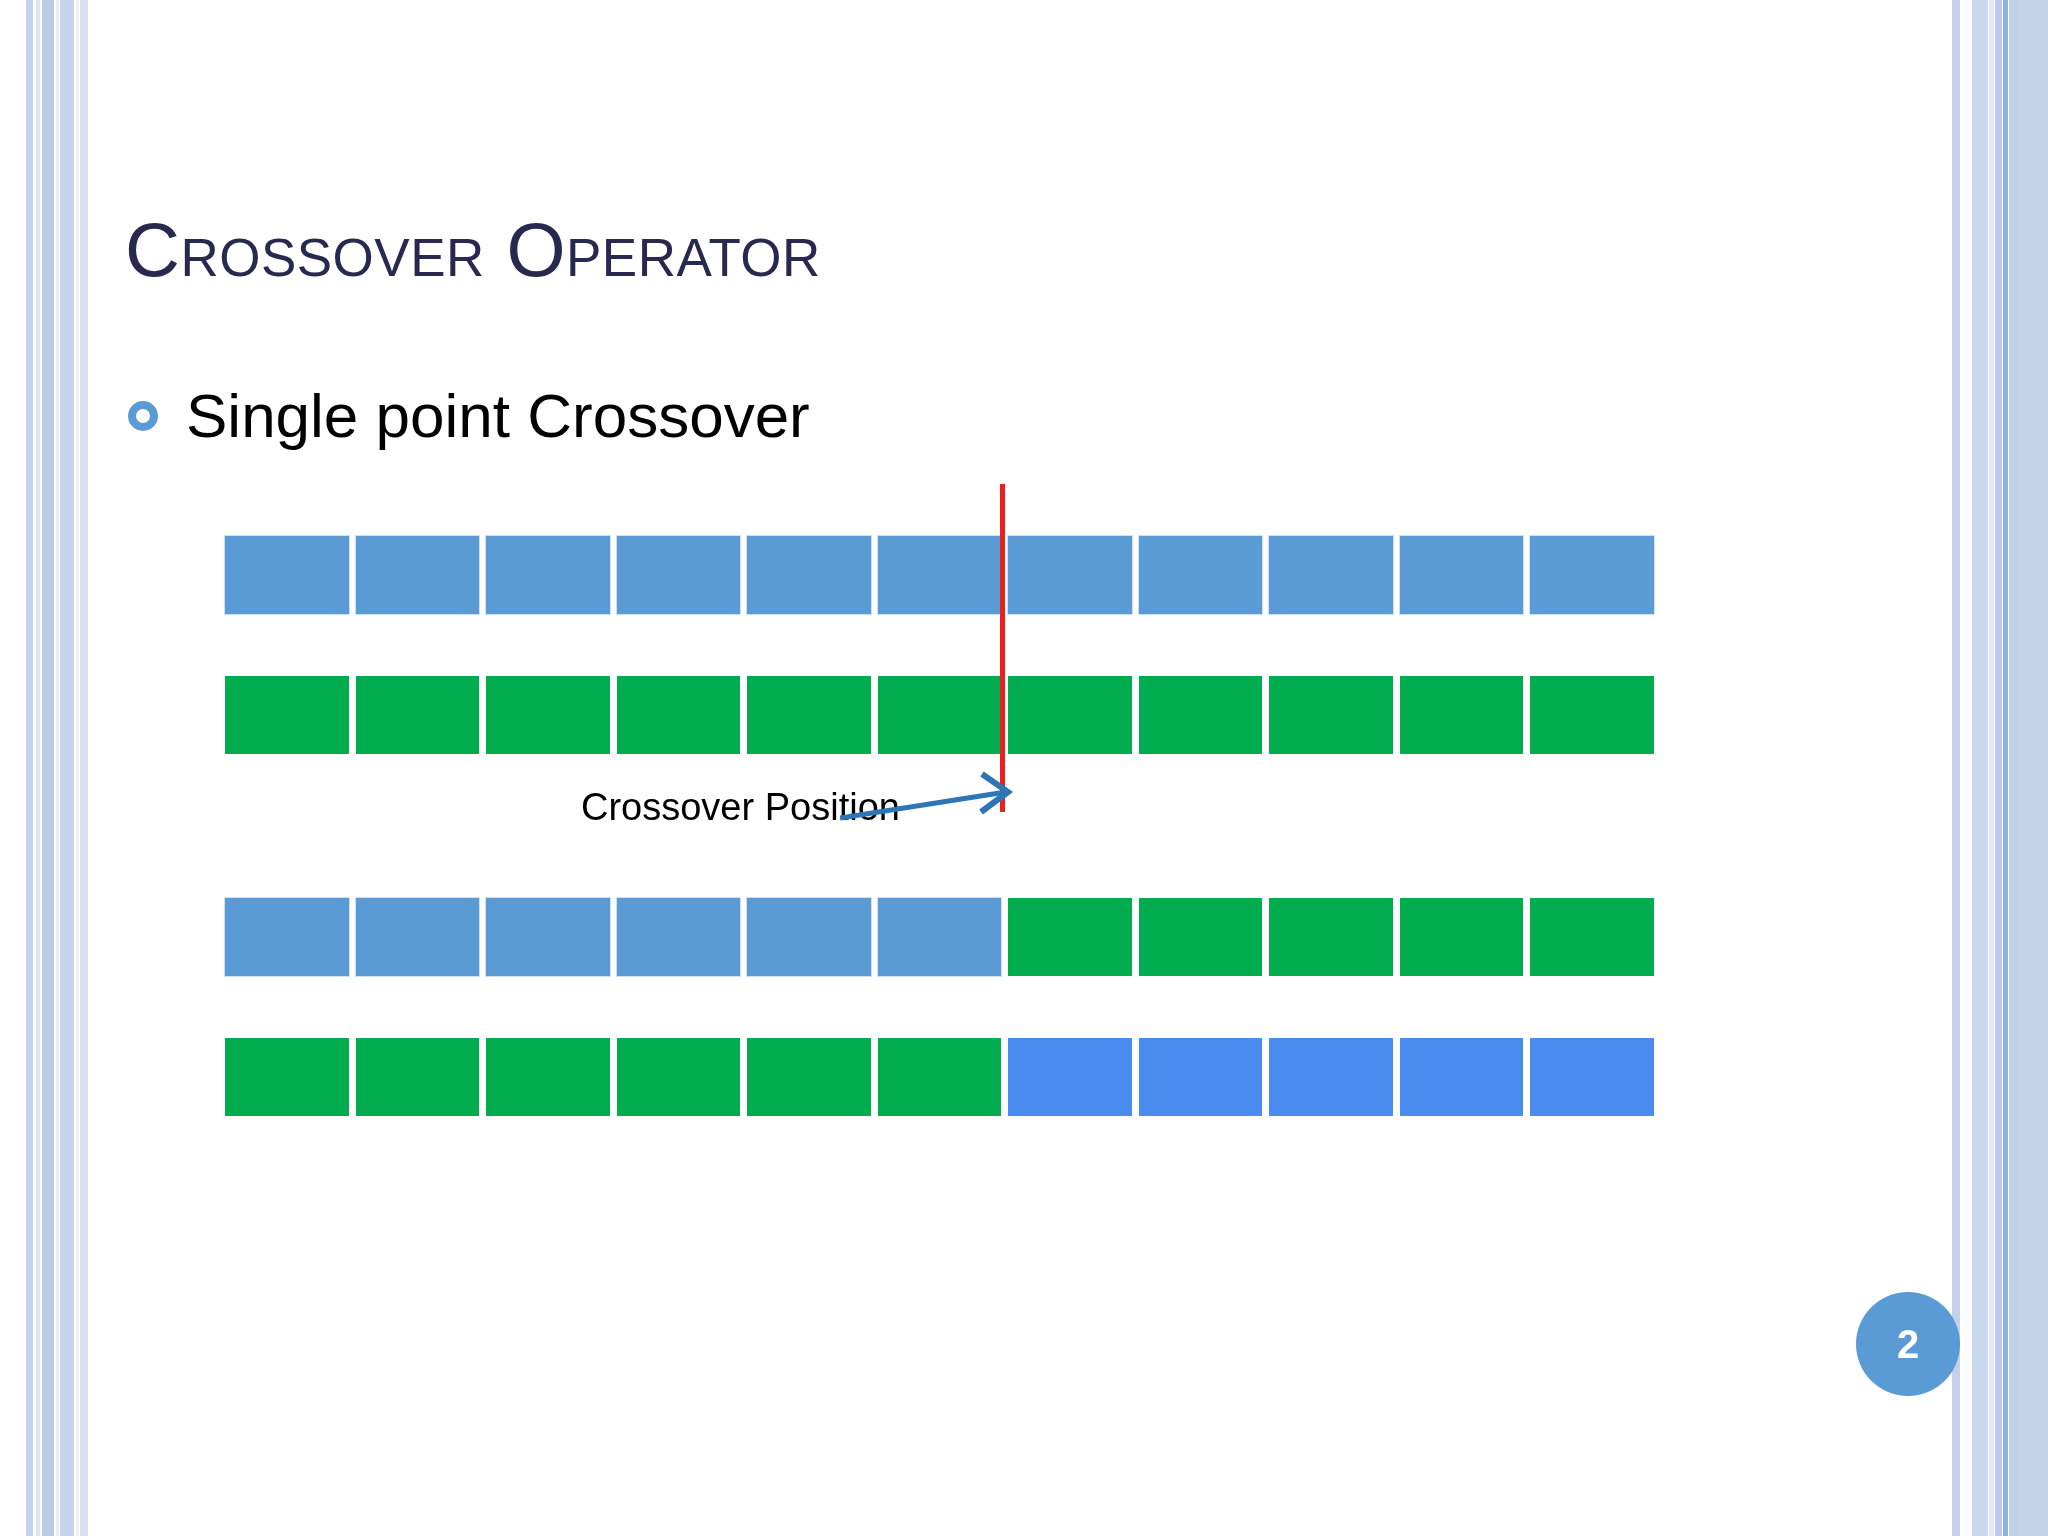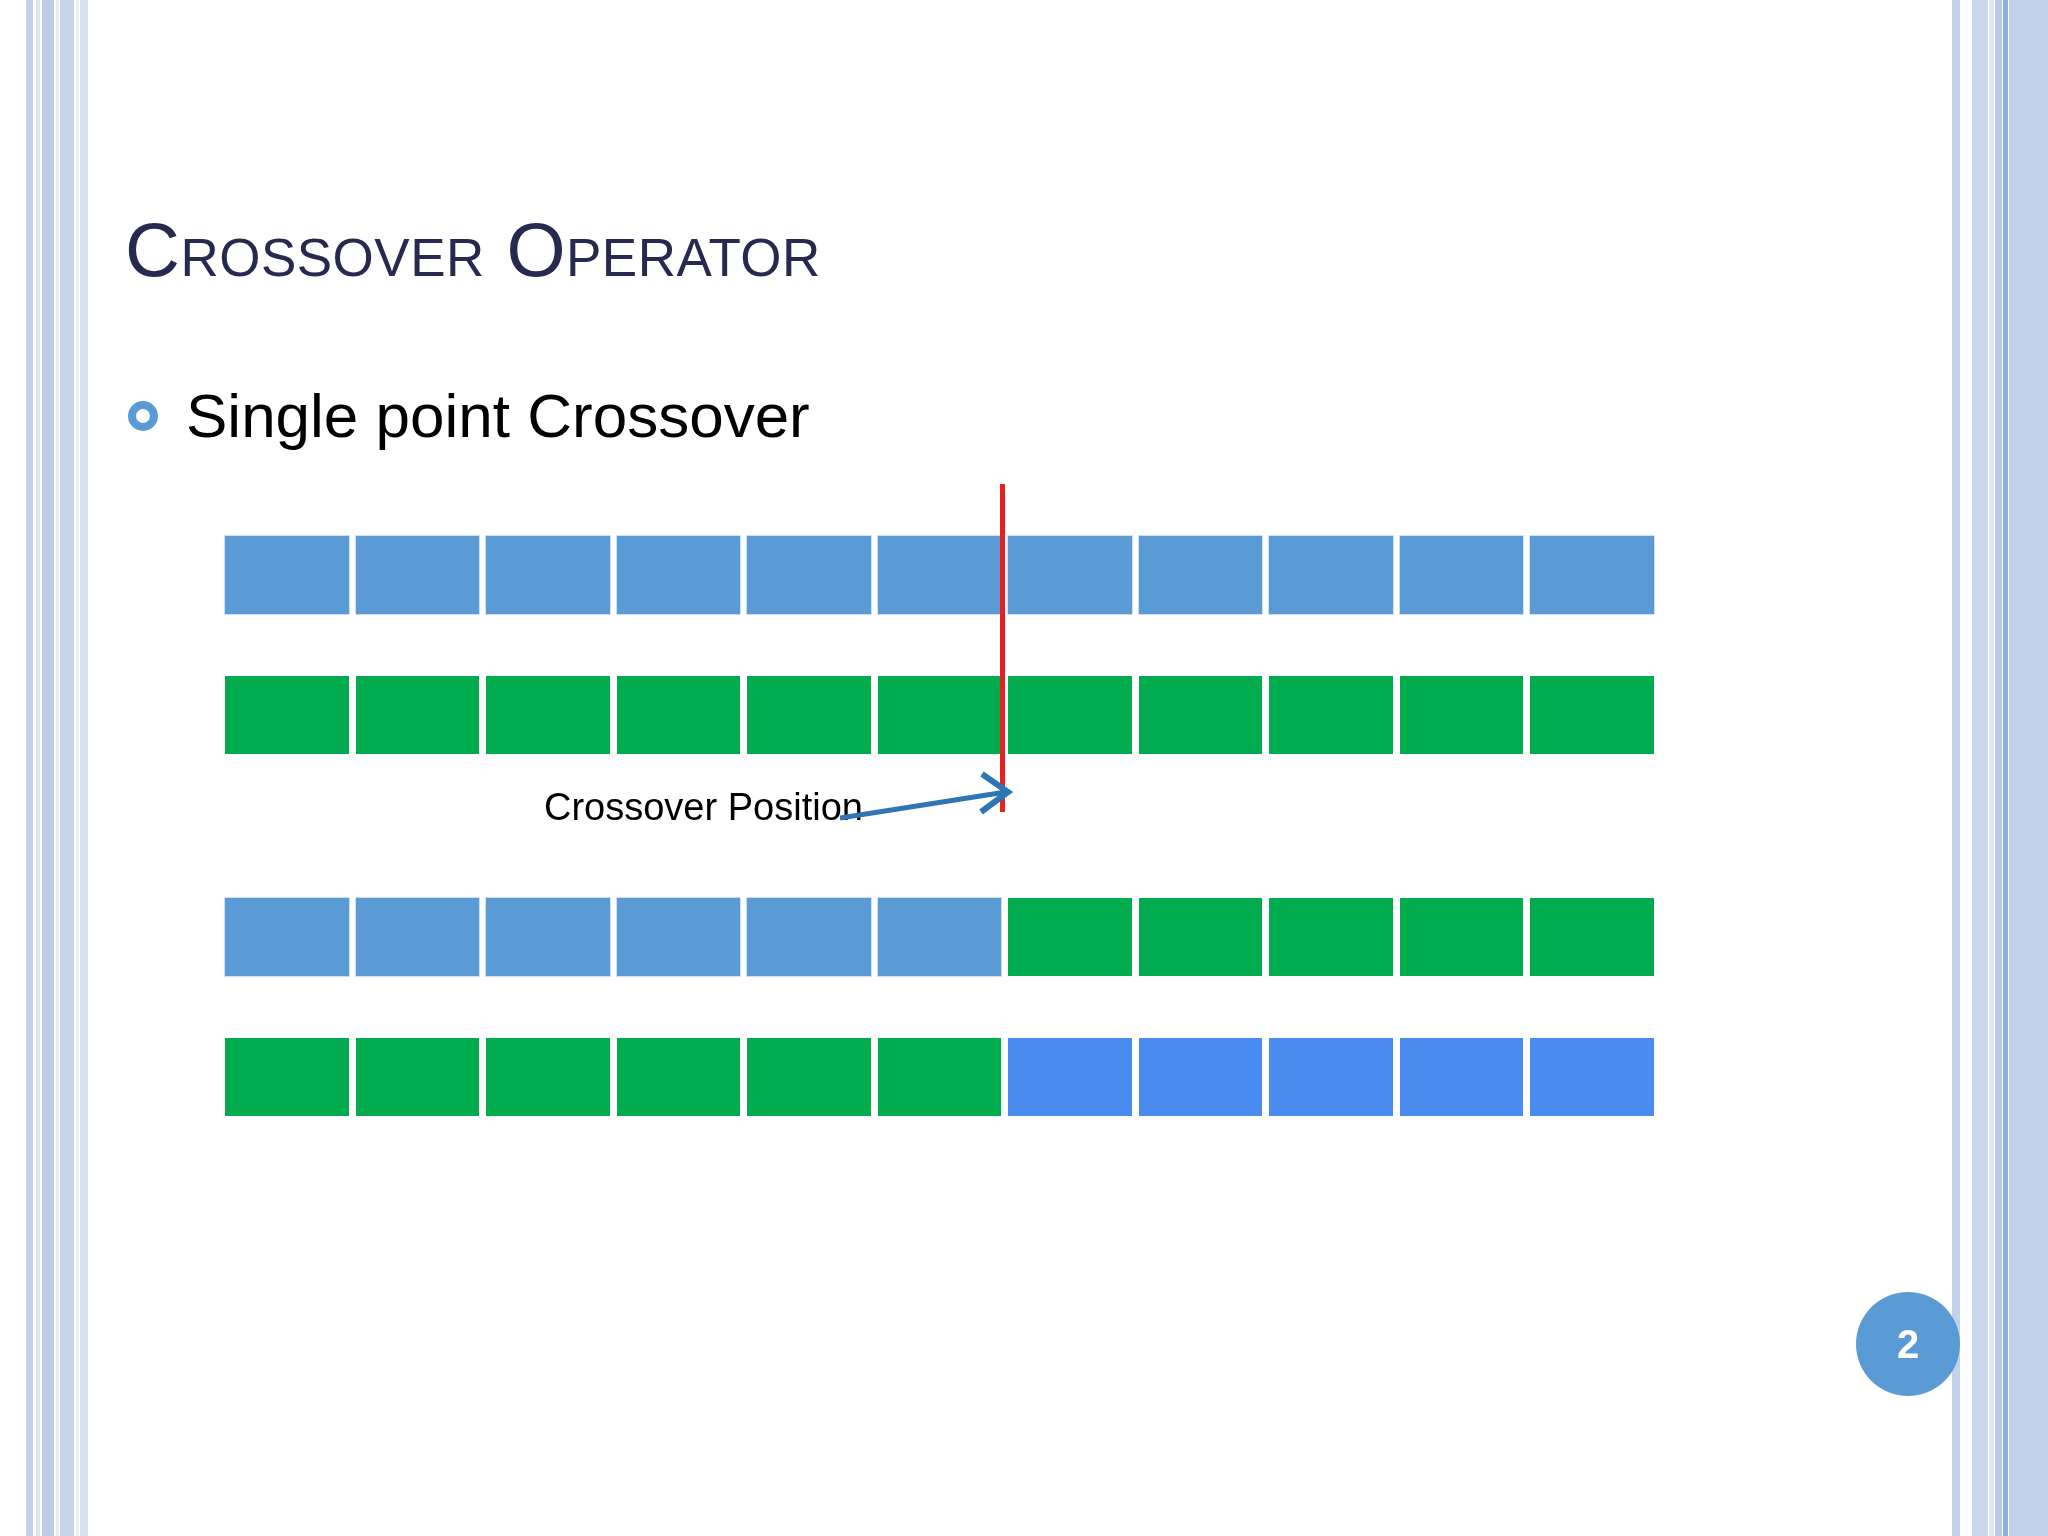--- a/index.html
+++ b/index.html
@@ -113,21 +113,21 @@
     left: 1000px;
     top: 484px;
     width: 5px;
     height: 328px;
     background: #e8201f;
   }
 
   
   #crossover-label {
     position: absolute;
-    left: 544px;
+    left: 581px;
     top: 786px;
     font-size: 38px;
     color: #000000;
     white-space: nowrap;
   }
   #crossover-arrow {
     position: absolute;
     left: 840px;
     top: 770px;
     width: 180px;

